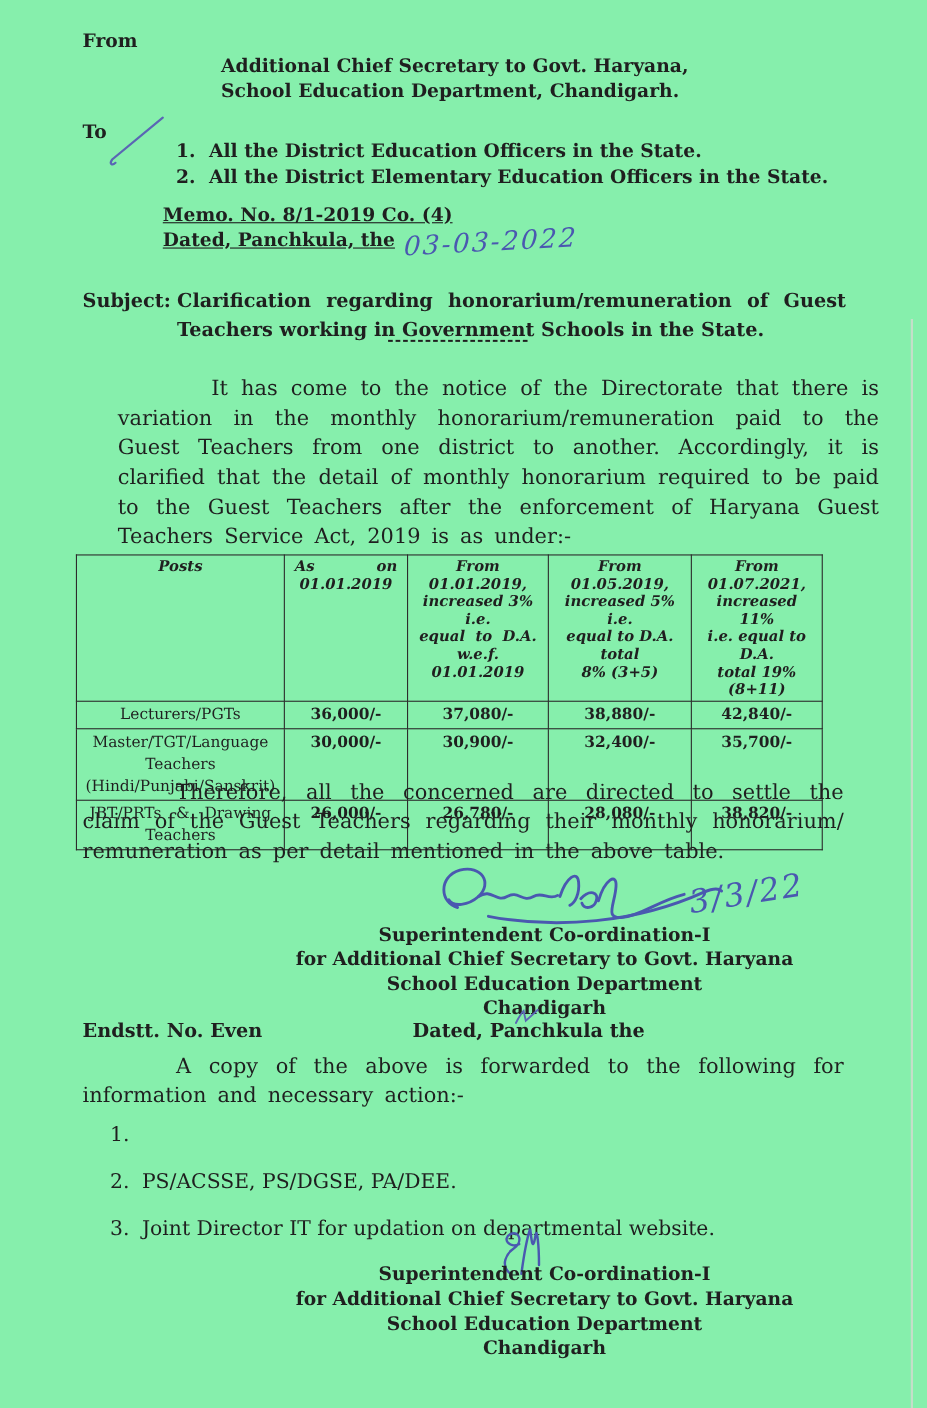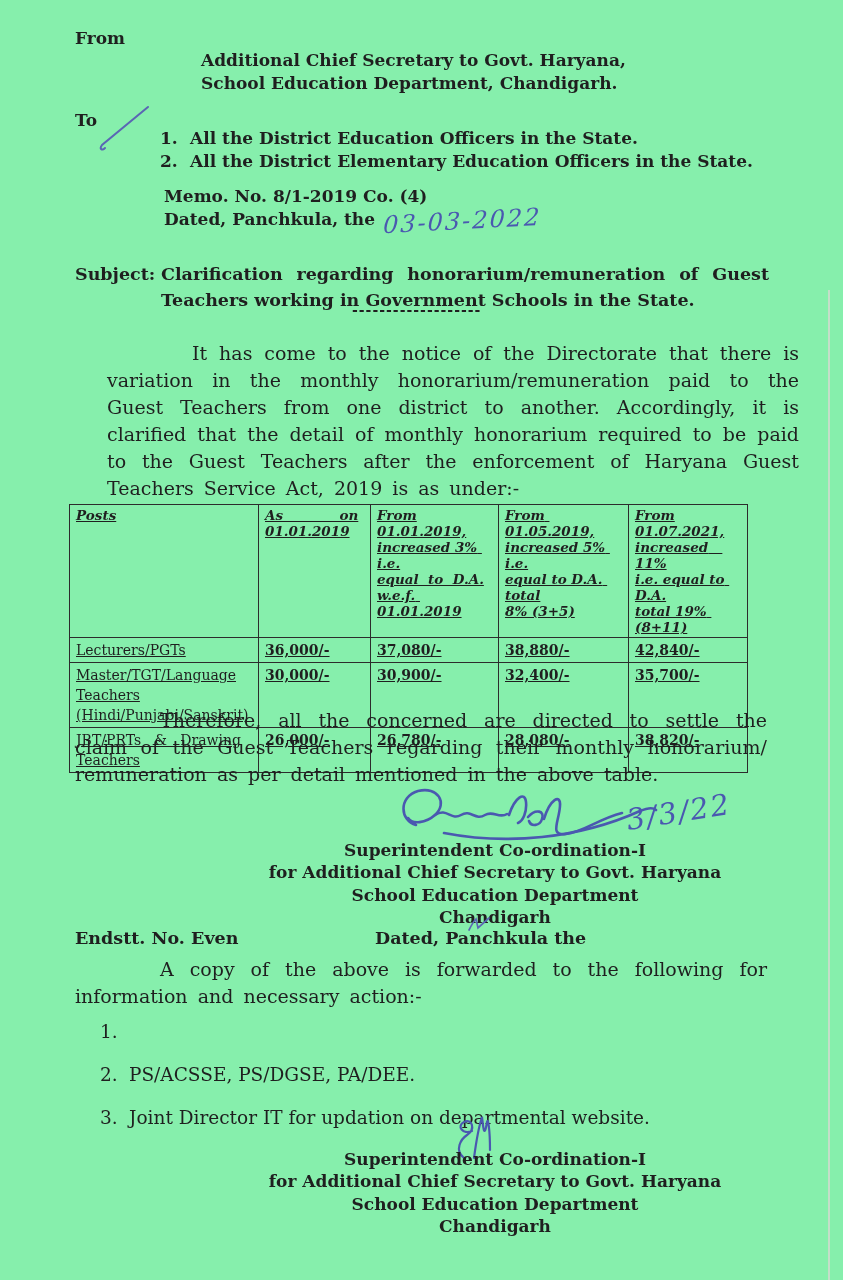--- a/index.html
+++ b/index.html
@@ -17,21 +17,21 @@
   .heading{font-size:17px;font-weight:bold;line-height:23px;}
   
   .from-label{left:75px;top:27px;}
   .addr{left:160px;top:49px;margin-left:41px;}
   .to-label{left:75px;top:109px;}
   .tick{left:96px;top:101px;}
   .to-list{left:160px;top:127px;}
   .num-row{display:flex;line-height:23px;}
   .num-row .marker{width:30px;flex:none;}
   
-  .memo{left:164px;top:185px;}
+  .memo{left:148px;top:185px;text-decoration:underline;}
   .hand{
     color:#4a58b0;
     font-style:italic;
     font-family:"DejaVu Serif",serif;
   }
   .memo-date{
     display:inline-block;
     font-size:24px;
     letter-spacing:2px;
     transform:rotate(-3deg) skewX(-6deg);
@@ -50,24 +50,23 @@
   .para2{left:75px;top:707px;width:692px;text-indent:85px;}
   .copypara{left:75px;top:956px;width:692px;text-indent:85px;}
   
   table.honor{left:69px;top:504px;width:678px;border-collapse:collapse;table-layout:fixed;}
   table.honor col.c1{width:189px;} table.honor col.c2{width:112px;}
   table.honor col.c3{width:128px;} table.honor col.c4{width:130px;} table.honor col.c5{width:119px;}
   table.honor th,table.honor td{
     border:1.5px solid #2c2c2c;
     padding:2px 6px;
     vertical-align:top;
-    text-align:left;
+    text-align:center;
     white-space:pre-wrap;
     overflow:hidden;
-    text-decoration:underline;
   }
   table.honor th{font-size:13.5px;font-style:italic;font-weight:bold;line-height:16px;}
   table.honor td{font-size:14px;line-height:20px;}
   table.honor td.num{font-weight:bold;}
   
   .sigscript1{left:386px;top:781px;}
   .sigdate{left:626px;top:795px;font-size:29px;transform:rotate(-9deg);letter-spacing:2px;}
   .sigblock{width:560px;text-align:center;font-size:17px;font-weight:bold;line-height:22.4px;}
   .sigblock1{left:215px;top:839px;}
   .sigblock2{left:215px;top:1148px;}

